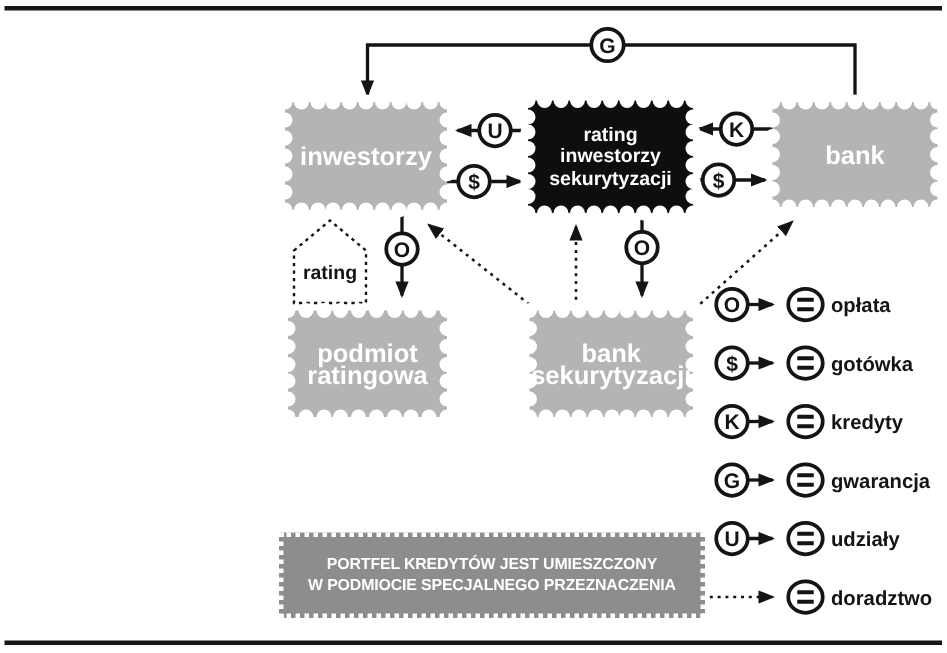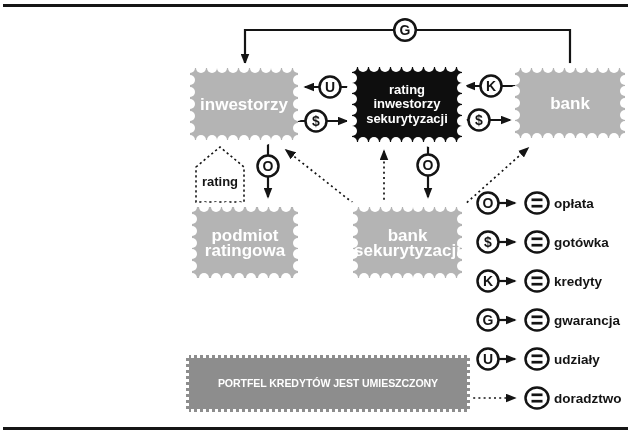--- a/index.html
+++ b/index.html
@@ -374,15 +374,16 @@
       <span class="notch" style="left: -5px; top: 30.5px;"></span>
       <span class="notch" style="left: 104px; top: 30.5px;"></span>
       <span class="notch" style="left: -5px; top: 42.3333px;"></span>
       <span class="notch" style="left: 104px; top: 42.3333px;"></span>
       <span class="notch" style="left: -5px; top: 54.1667px;"></span>
       <span class="notch" style="left: 104px; top: 54.1667px;"></span>
     </div>
 
   <div class="banner">
     <span>PORTFEL KREDYTÓW JEST UMIESZCZONY</span>
+    <span>W PODMIOCIE SPECJALNEGO PRZEZNACZENIA</span>
   </div>
 
 </div>
 
 </body></html>

